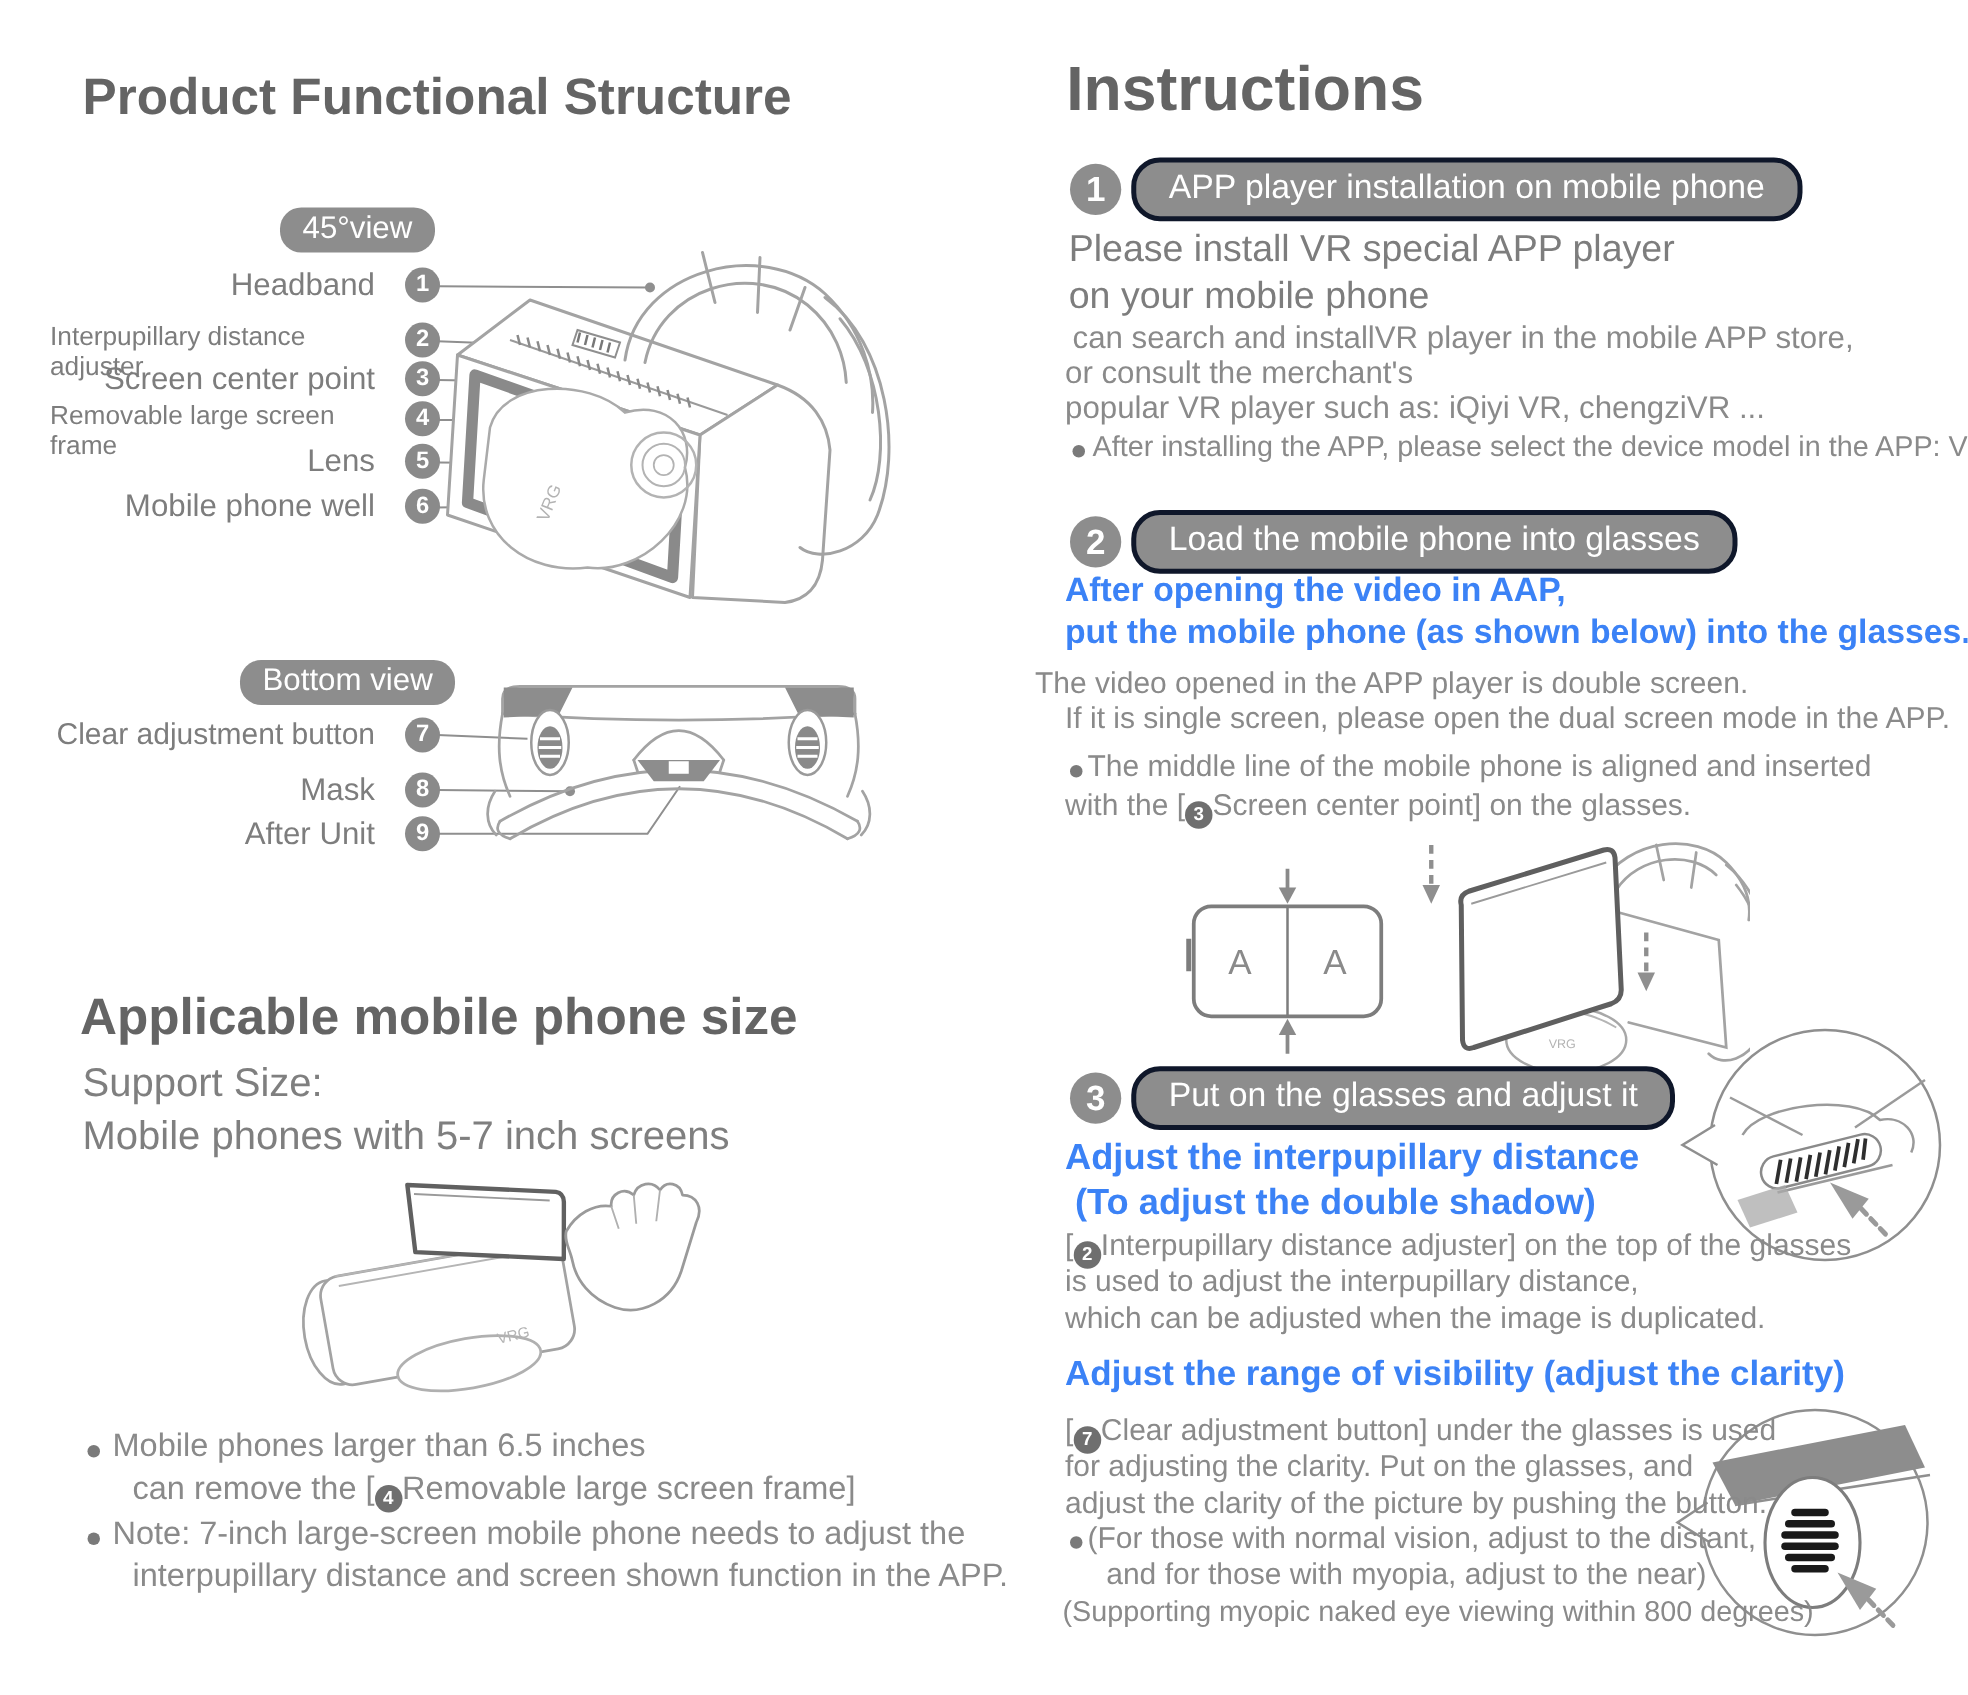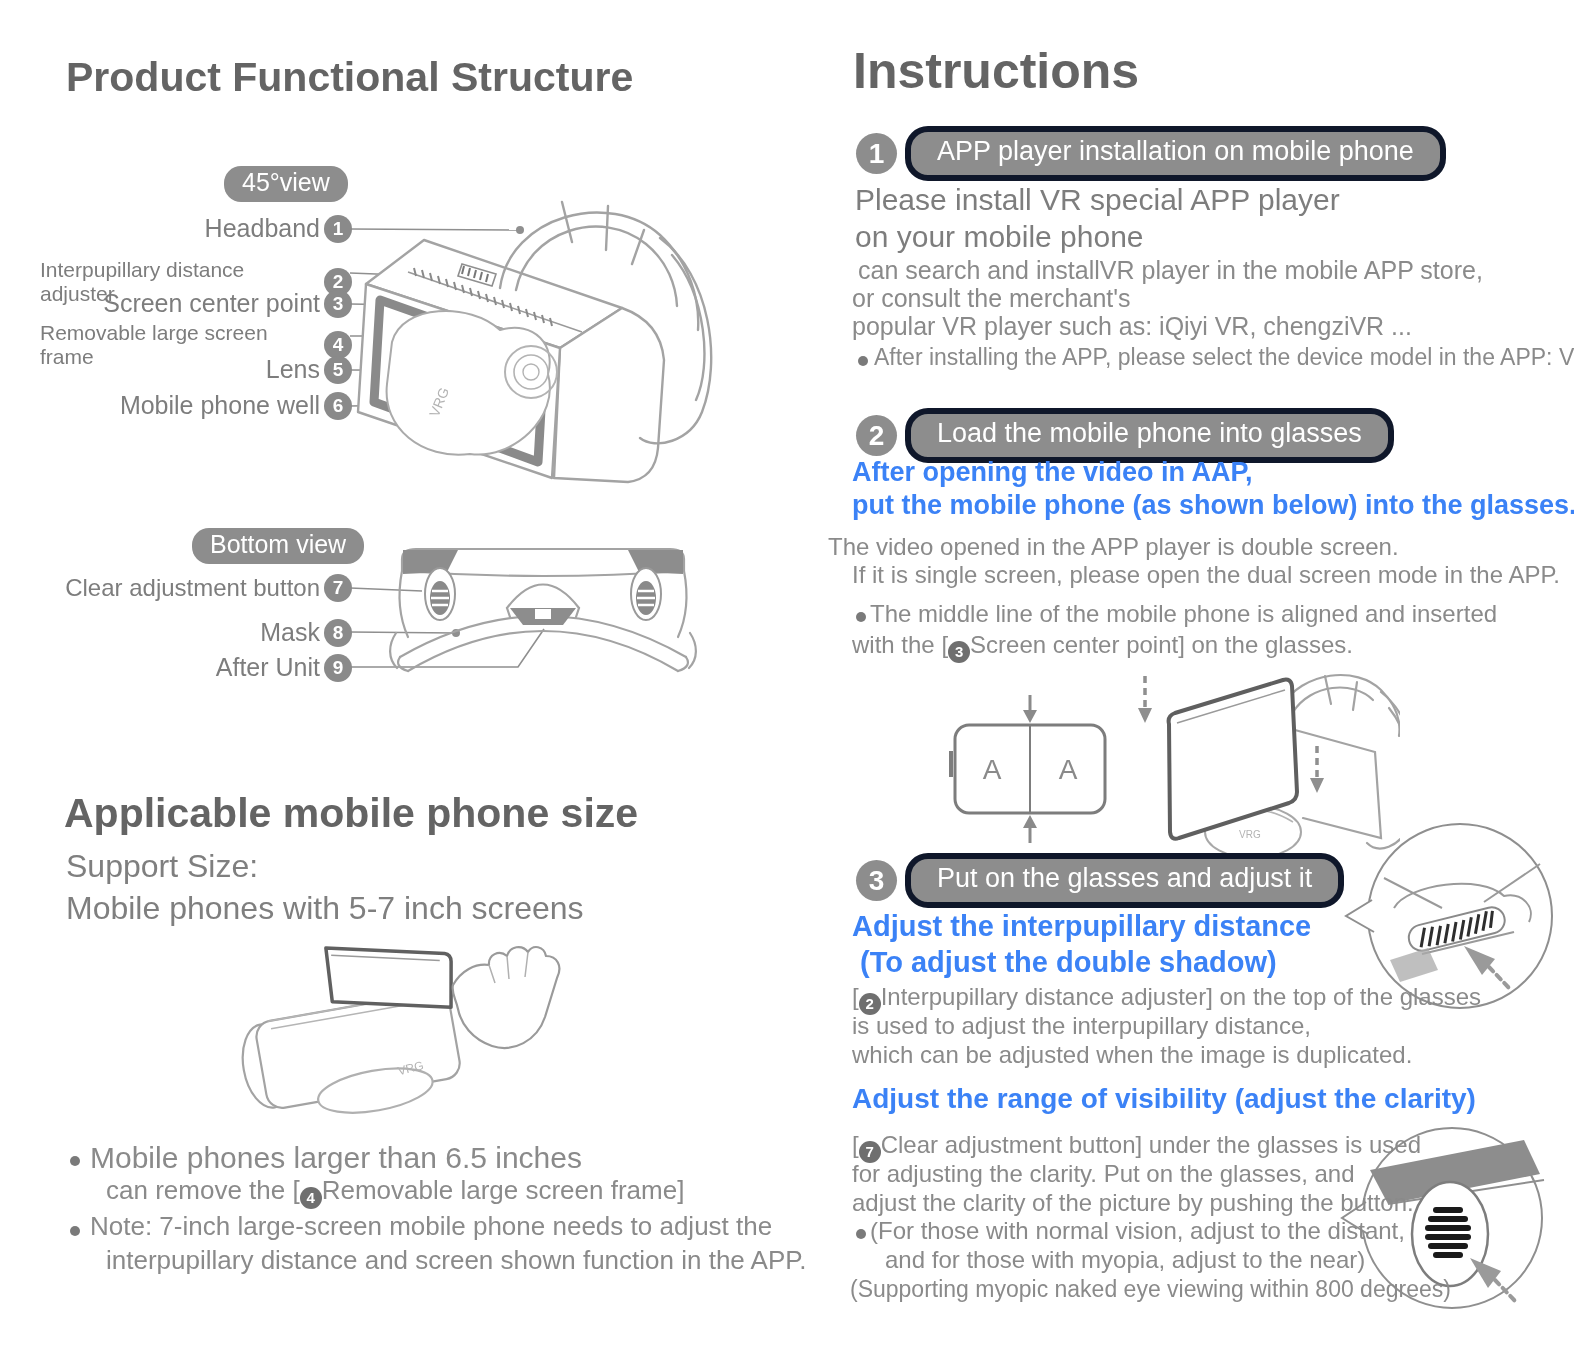--- a/index.html
+++ b/index.html
@@ -7,24 +7,24 @@
        font-family:"Liberation Sans",sans-serif;overflow:hidden}
   .t{position:absolute;white-space:nowrap;z-index:2}
   .h1{font-weight:bold;color:#646464}
   .body{color:#8a8a8a}
   .bold{font-weight:bold;color:#3b82f6}
   .dot{position:absolute;width:10px;height:10px;border-radius:50%;background:#7a7a7a;z-index:2}
   .badge{position:absolute;display:flex;align-items:center;gap:8px;z-index:2}
   .bnum{width:41px;height:41px;border-radius:50%;background:#8d8d8d;color:#fff;font-size:28px;
         font-weight:bold;display:flex;align-items:center;justify-content:center;flex:none}
   .bpill{background:#8d8d8d;color:#fff;font-size:27px;border-radius:23px;padding:4px 26px 8px;
-         border:6px solid #0f172a}
+         border:4px solid #0f172a}
   .tag{position:absolute;background:#8d8d8d;color:#fff;border-radius:17px;z-index:2;
        padding:2px 18px 5px;font-size:25px}
-  .lrow{position:absolute;display:flex;align-items:center;justify-content:flex-end;gap:4px;
+  .lrow{position:absolute;display:flex;justify-content:flex-end;gap:24px;
         left:40px;width:312px;color:#7d7d7d;font-size:25px;z-index:2}
   .lrow.long{font-size:21px}
   .lrow.mid{font-size:24px}
   .ln{width:28px;height:28px;border-radius:50%;background:#8a8a8a;color:#fff;font-weight:bold;
       font-size:19px;display:flex;align-items:center;justify-content:center;flex:none}
   .inum{display:inline-flex;width:22px;height:22px;border-radius:50%;background:#6f6f6f;color:#fff;
         font-size:15px;font-weight:bold;align-items:center;justify-content:center;vertical-align:-4px}
   svg{position:absolute;z-index:1}
 </style>
 </head>
@@ -179,21 +179,21 @@
     <path d="M150,22 L256,46" stroke="#9a9a9a" stroke-width="1.5"></path>
     <text x="196" y="152" transform="rotate(-4 196,152)" font-size="12" fill="#b3b3b3">VRG</text>
   </g>
   <g>
     <path d="M258,60 C266,46 280,38 294,40 C293,30 304,24 312,31 C315,21 327,19 333,27 C338,19 349,21 351,31 C362,31 368,41 362,53 L350,92 C342,116 318,128 297,121 C277,114 266,99 263,84 C261,74 256,68 258,60 Z" fill="#fff" stroke="#9a9a9a" stroke-width="2.2" stroke-linejoin="round"></path>
     <path d="M294,40 L300,58 M312,31 L314,54 M333,27 L330,52" stroke="#b0b0b0" stroke-width="1.5" fill="none"></path>
   </g>
 </svg>
 
 <span class="dot" style="left:70px;top:1156px"></span>
-<div class="t body" style="left:90px;top:1141px;font-size:30px">Mobile phones larger than 6.5 inches</div>
+<div class="t body" style="left:90px;top:1141px;font-size:26px">Mobile phones larger than 6.5 inches</div>
 <div class="t body" style="left:106px;top:1175px;font-size:26px">
   <span>can remove the [</span><span class="inum">4</span><span>Removable large screen frame]</span>
 </div>
 <span class="dot" style="left:70px;top:1226px"></span>
 <div class="t body" style="left:90px;top:1211px;font-size:26px">Note: 7-inch large-screen mobile phone needs to adjust the</div>
 <div class="t body" style="left:106px;top:1245px;font-size:26px">interpupillary distance and screen shown function in the APP.</div>
 
 <div class="t h1" style="left:853px;top:42px;font-size:50px">Instructions</div>
 
 <div class="badge" style="left:856px;top:126px">

